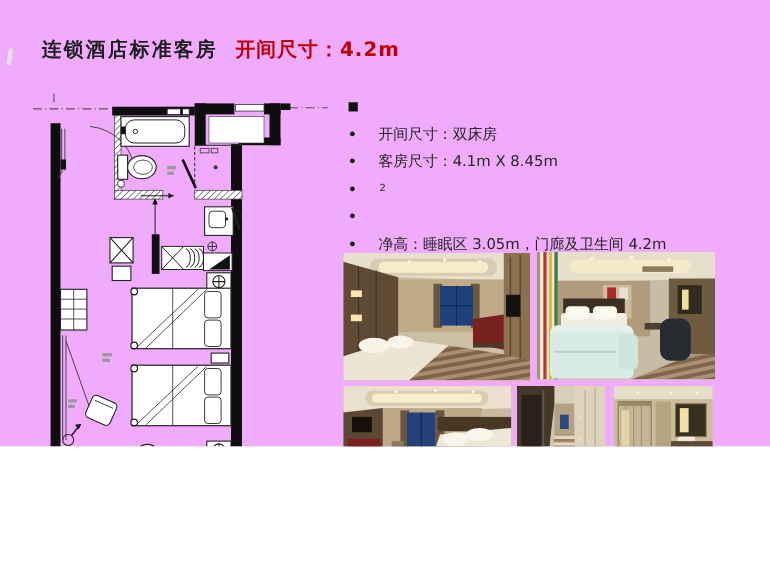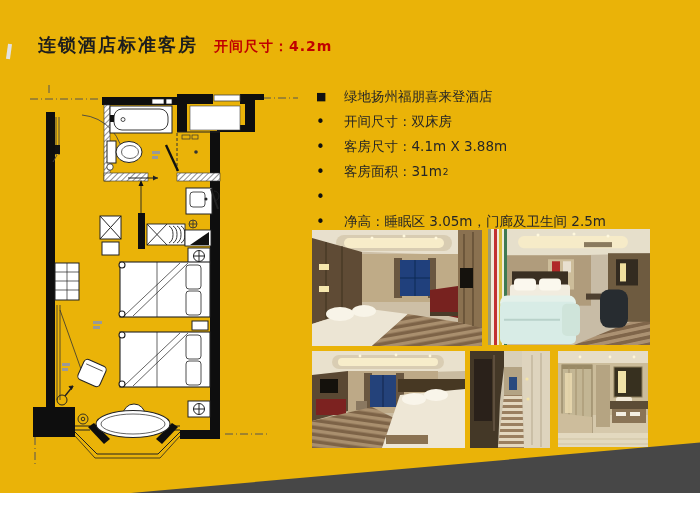--- a/index.html
+++ b/index.html
@@ -1,21 +1,21 @@
 <!DOCTYPE html>
 <html><head>
 <meta charset="utf-8">
 <style>
   html,body{margin:0;padding:0;background:#ffffff;}
-  .canvas{position:relative;width:700px;height:493px;background:#eab308;overflow:hidden;
+  .canvas{position:relative;width:700px;height:406px;background:#f0abfc;overflow:hidden;
           font-family:"DejaVu Sans","Liberation Sans",sans-serif;}
   
   .titlebar{position:absolute;left:38px;top:33px;display:flex;gap:16px;align-items:baseline;}
   .title{font-size:18px;font-weight:bold;color:#1d1d1d;letter-spacing:2px;}
-  .dim{font-size:14px;font-weight:bold;color:#c00000;letter-spacing:1px;}
+  .dim{font-size:18px;font-weight:bold;color:#c00000;letter-spacing:1px;}
   .stray{position:absolute;left:7px;top:44px;width:4px;height:15px;background:#e2e2e2;transform:rotate(8deg);}
   
   .specs{position:absolute;left:316px;top:84px;width:372px;margin:0;padding:0;list-style:none;}
   .specs li{display:flex;align-items:center;height:25px;font-size:13.5px;color:#262626;white-space:nowrap;}
   .specs .marker{flex:none;width:28px;color:#111;}
   .specs li.sq .marker{font-size:11px;}
   .specs li.dt .marker{font-size:15px;}
   .specs sup{font-size:9px;margin-left:1px;}
   
   .plan{position:absolute;left:30px;top:85px;width:270px;height:380px;}
@@ -39,41 +39,39 @@
   <div class="stray"></div>
 
   <div class="titlebar">
     <span class="title">连锁酒店标准客房</span>
     <span class="dim">开间尺寸：4.2m</span>
   </div>
 
   <ul class="specs">
     <li class="sq">
       <span class="marker">■</span>
-      <span>绿地扬州福朋喜来登酒店</span>
     </li>
     <li class="dt">
       <span class="marker">•</span>
       <span>开间尺寸：双床房</span>
     </li>
     <li class="dt">
       <span class="marker">•</span>
-      <span>客房尺寸：4.1m X 3.88m</span>
+      <span>客房尺寸：4.1m X 8.45m</span>
     </li>
     <li class="dt">
       <span class="marker">•</span>
-      <span>客房面积：31m</span>
         <sup>2</sup>
     </li>
     <li class="dt">
       <span class="marker">•</span>
     </li>
     <li class="dt">
       <span class="marker">•</span>
-      <span>净高：睡眠区 3.05m，门廊及卫生间 2.5m</span>
+      <span>净高：睡眠区 3.05m，门廊及卫生间 4.2m</span>
     </li>
   </ul>
 
   <div class="wedge"></div>
 
   <svg class="plan" viewBox="0 0 270 380">
     <defs>
       <pattern id="hat" width="4" height="4" patternUnits="userSpaceOnUse" patternTransform="rotate(45)">
         <rect width="4" height="4" fill="#fff"></rect>
           <line x1="0" y1="0" x2="0" y2="4" stroke="#777" stroke-width="1.6"></line>

